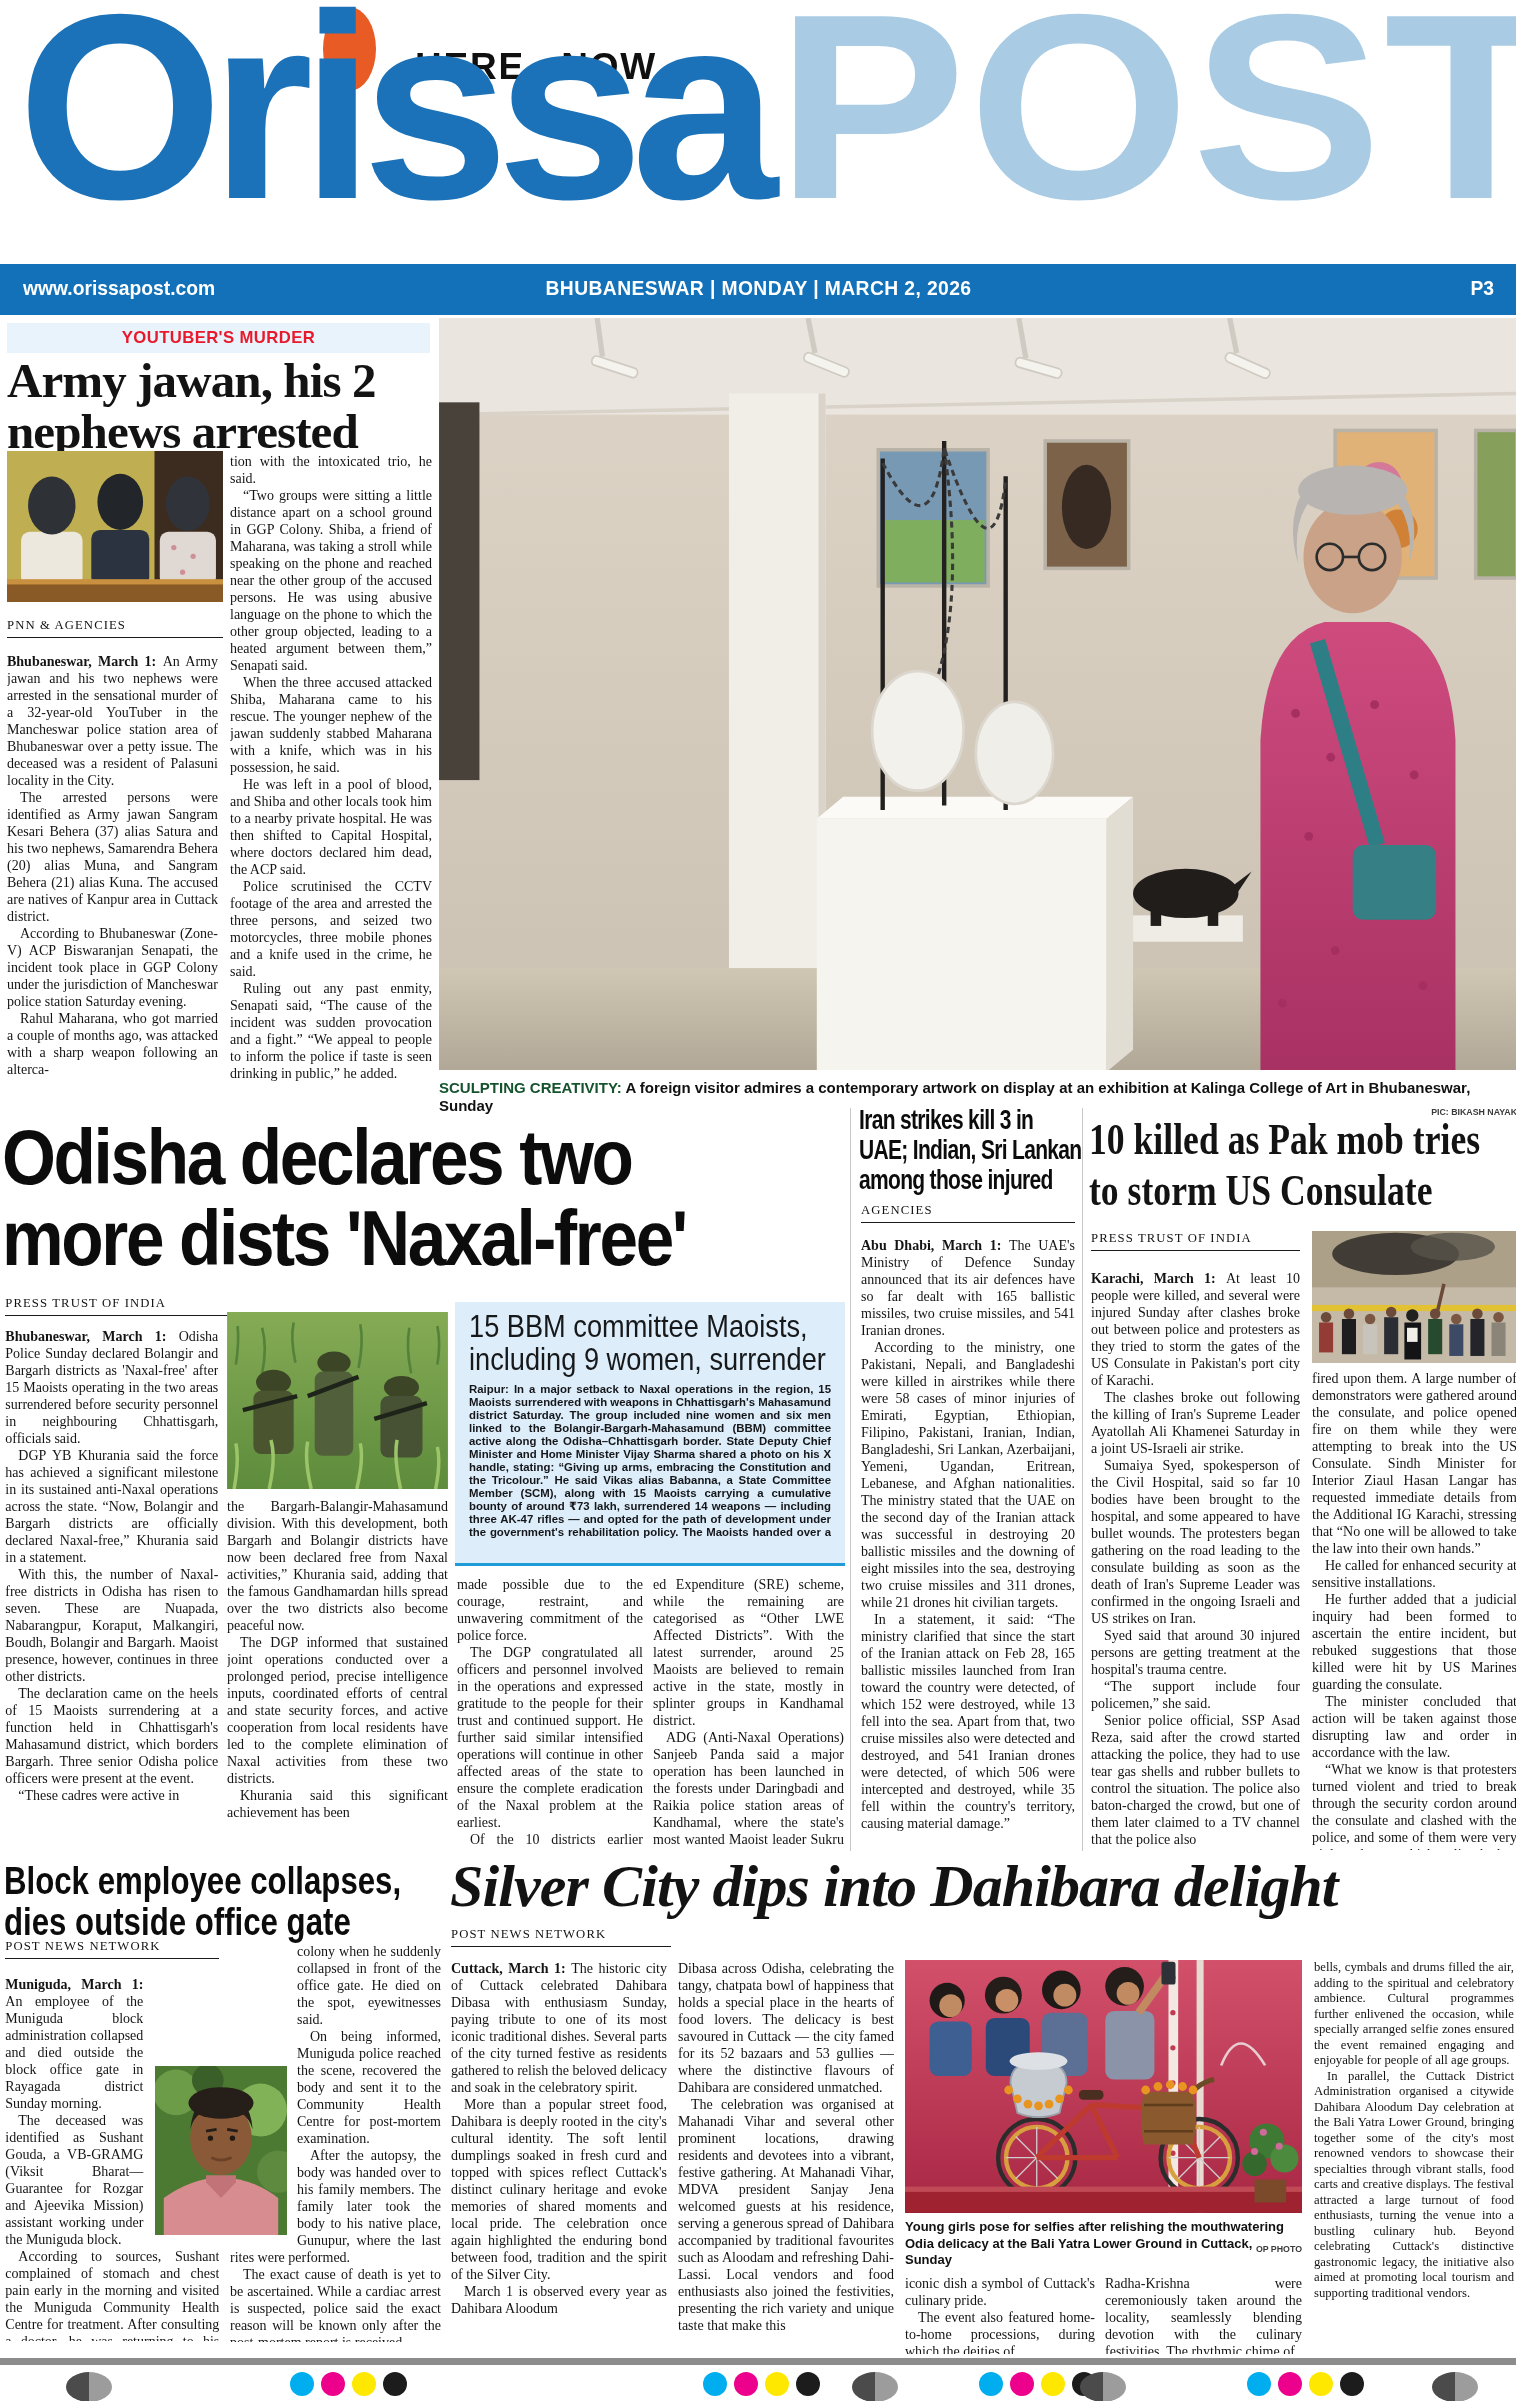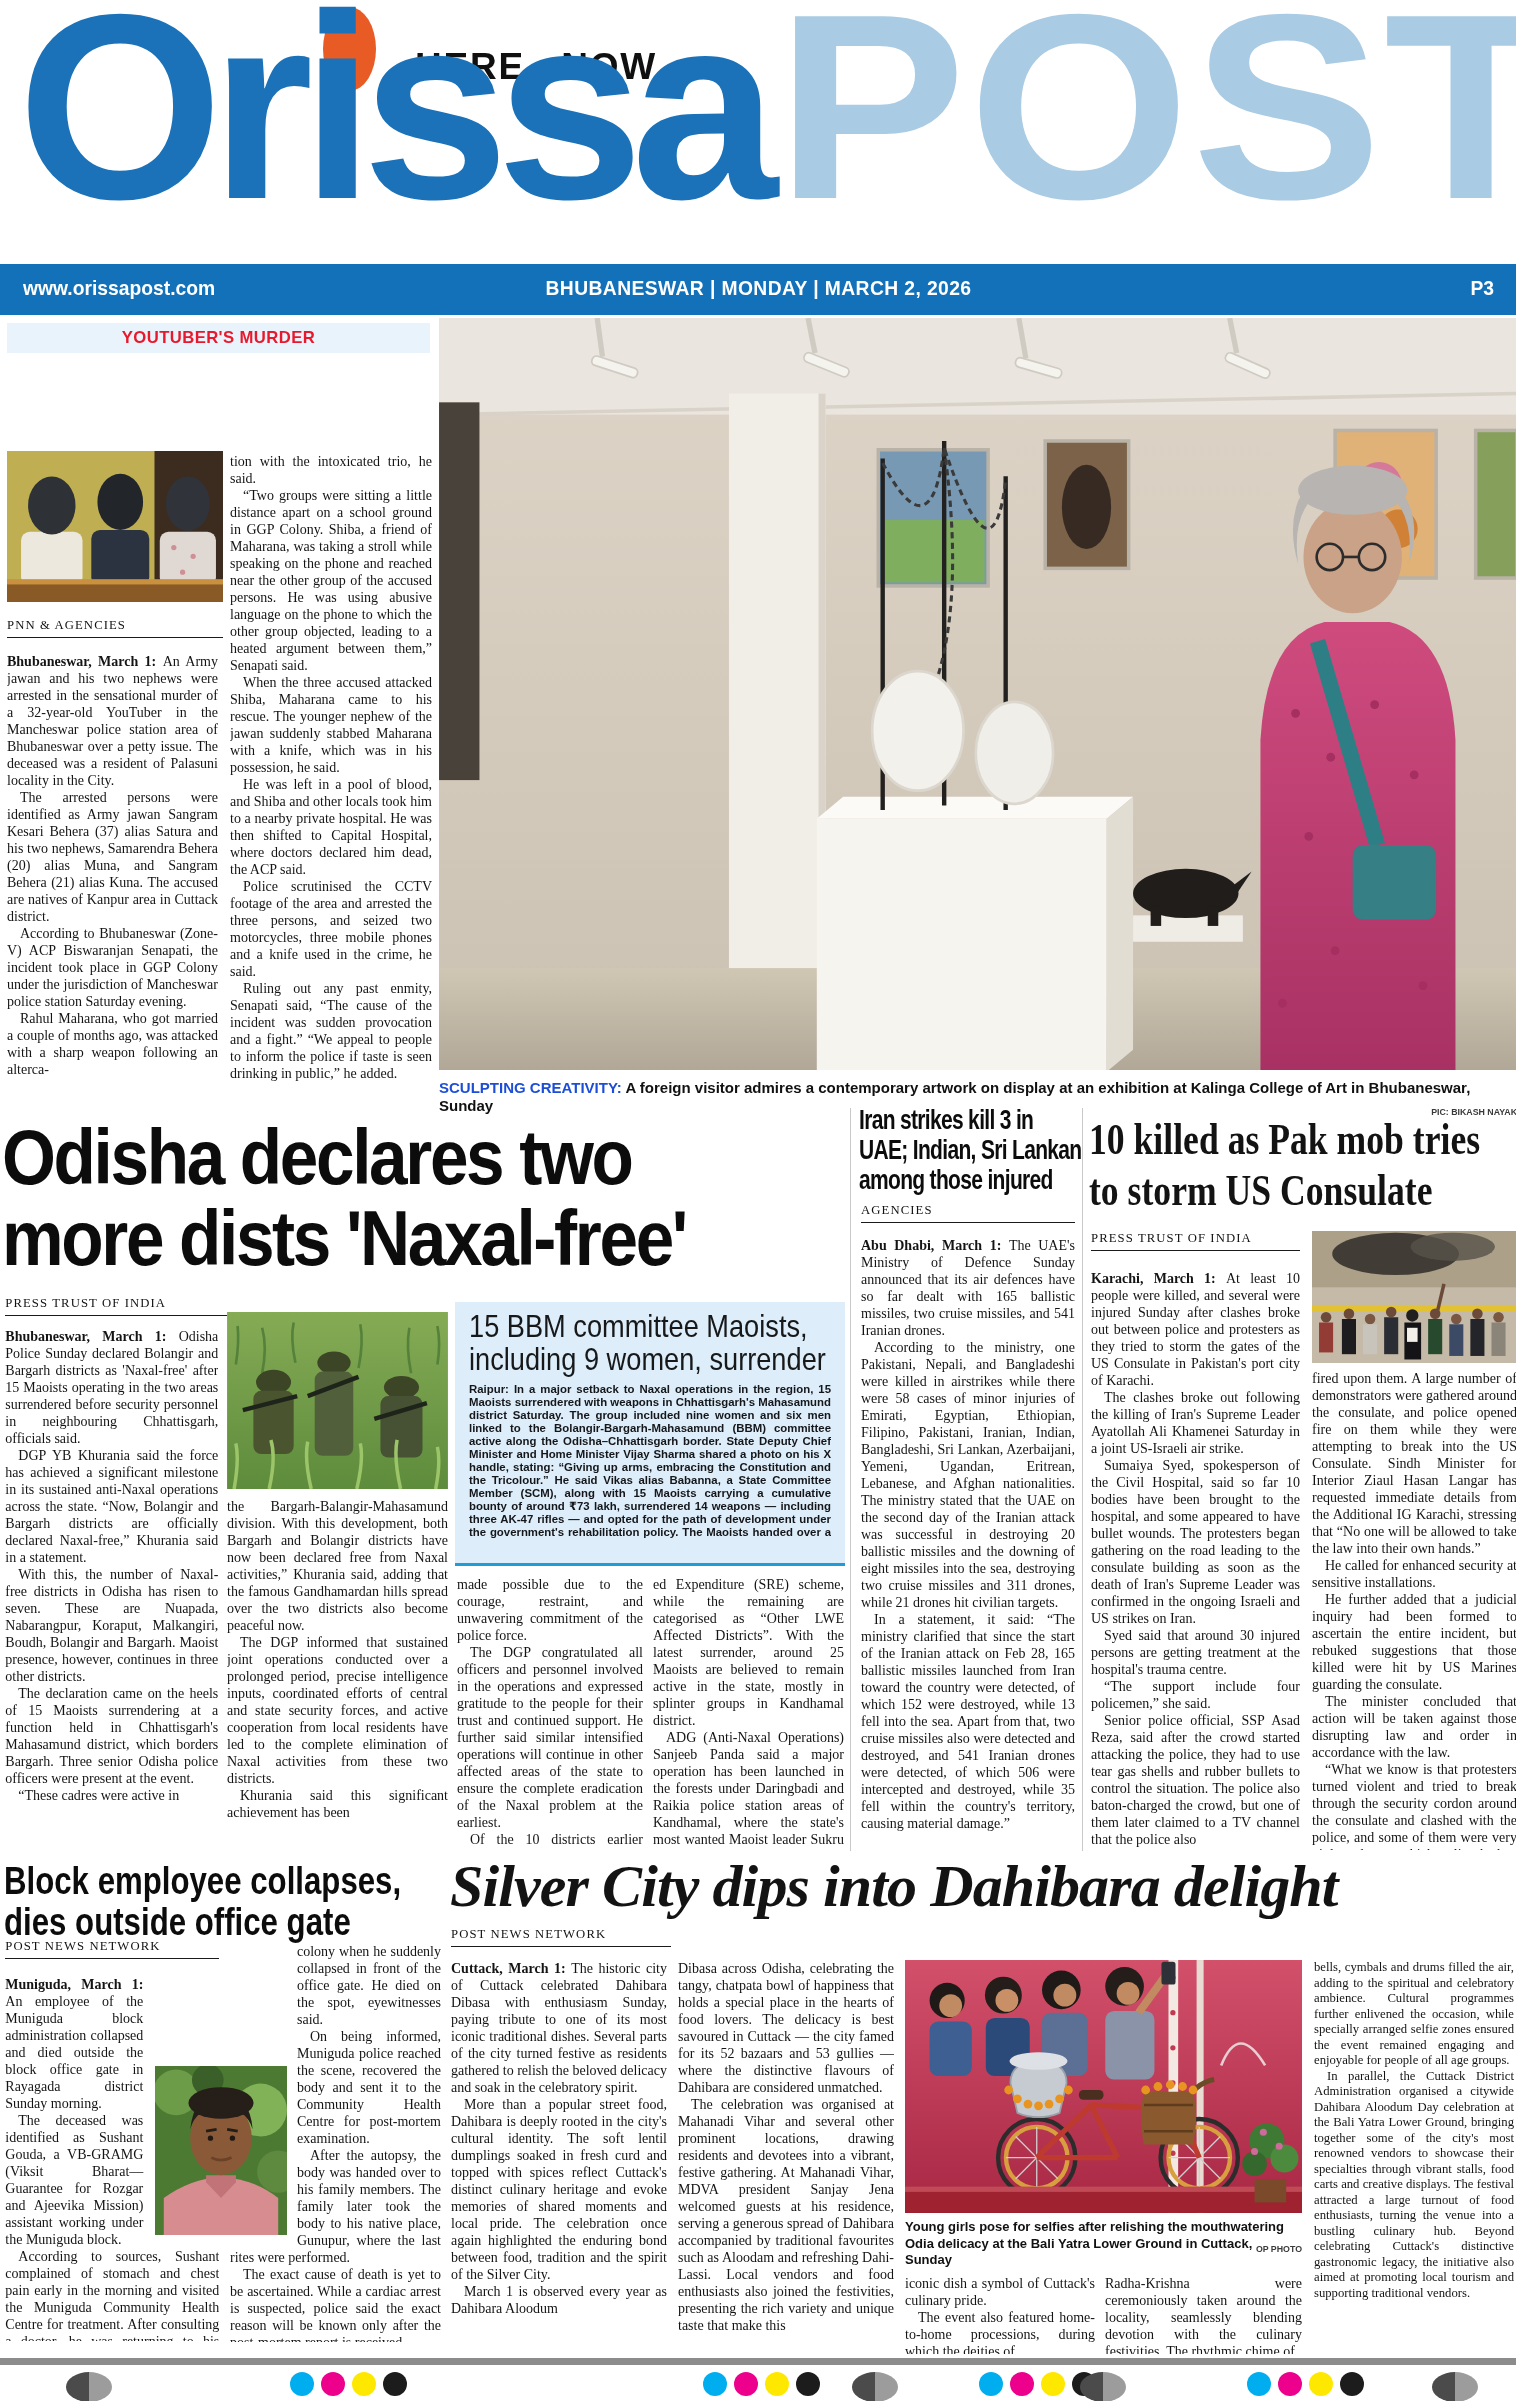--- a/index.html
+++ b/index.html
@@ -25,21 +25,21 @@
   .col p{margin:0;}
   .col p + p{text-indent:13px;}
   .col .lead{font-weight:700;}
   .byline{font-size:12.7px;letter-spacing:1.1px;color:#111;border-bottom:1.8px solid #1a1a1a;
           padding-bottom:4.4px;}
   .h-serif{font-family:"Liberation Serif",serif;font-weight:700;color:#131313;}
   .h-sans{font-family:"Liberation Sans",sans-serif;font-weight:700;color:#0c0c0c;}
   .kicker{background:#e9f3fb;color:#e8192c;font-family:"Liberation Sans",sans-serif;
           font-weight:700;font-size:16.7px;text-align:center;line-height:30px;letter-spacing:0.4px;}
   .caption{font-family:"Liberation Sans",sans-serif;font-weight:700;font-size:15px;line-height:18.4px;color:#111;}
-  .caption .cap-label{color:#1d4ed8;text-align:center;}
+  .caption .cap-label{color:#14532d;text-align:center;}
   .credit{font-family:"Liberation Sans",sans-serif;font-weight:700;font-size:8.8px;color:#3a3a3a;}
   .sx90{transform:scaleX(.90);transform-origin:left top;}
   .sx85{transform:scaleX(.85);transform-origin:left top;}
   .sx81{transform:scaleX(.81);transform-origin:left top;}
   .sx80{transform:scaleX(.80);transform-origin:left top;}
   .sx75{transform:scaleX(.75);transform-origin:left top;}
   .vrule{width:0.9px;background:#c9c9c9;}
   
   #bbm-box{background:#ddeefa;border-bottom:3.5px solid #1f9cd8;padding:8px 14px 7px;box-sizing:border-box;}
   #bbm-box .box-h{font-family:"Liberation Sans",sans-serif;font-weight:400;font-size:32px;
@@ -73,20 +73,24 @@
     <div class="abs logo" id="logo-post">POST</div>
   </div>
 
   <div class="abs" id="topbar">
     <span class="site">www.orissapost.com</span>
     <span class="edition">BHUBANESWAR | MONDAY | MARCH 2, 2026</span>
     <span class="pageno">P3</span>
   </div>
 
   <div class="abs kicker" style="left:7px;top:323px;width:423px;height:30px;">YOUTUBER'S MURDER</div>
+  <div class="abs h-serif" style="left:7px;top:355px;width:425px;font-size:49px;line-height:51px;letter-spacing:-0.9px;">
+    <div>Army jawan, his 2</div>
+    <div>nephews arrested</div>
+  </div>
   <div class="abs photo" style="left:7px;top:451px;width:216px;height:151px;">
     <svg width="216" height="151" viewBox="0 0 246 172">
       <rect width="246" height="172" fill="#bfae52"></rect>
       <rect x="168" width="78" height="172" fill="#3c2b1f"></rect>
       <rect x="16" y="92" width="70" height="62" rx="10" fill="#ece8dd"></rect>
       <ellipse cx="51" cy="62" rx="27" ry="33" fill="#2e3136"></ellipse>
       <rect x="96" y="90" width="66" height="64" rx="10" fill="#2b3340"></rect>
       <ellipse cx="129" cy="58" rx="26" ry="32" fill="#22262b"></ellipse>
       <rect x="174" y="92" width="64" height="62" rx="10" fill="#e0d8d2"></rect>
       <circle cx="190" cy="110" r="3" fill="#cf8f96"></circle>

